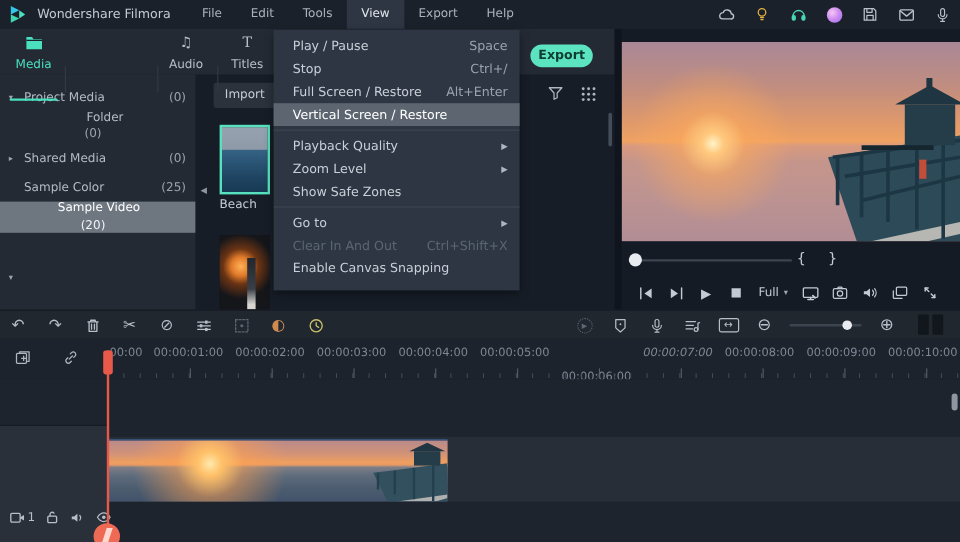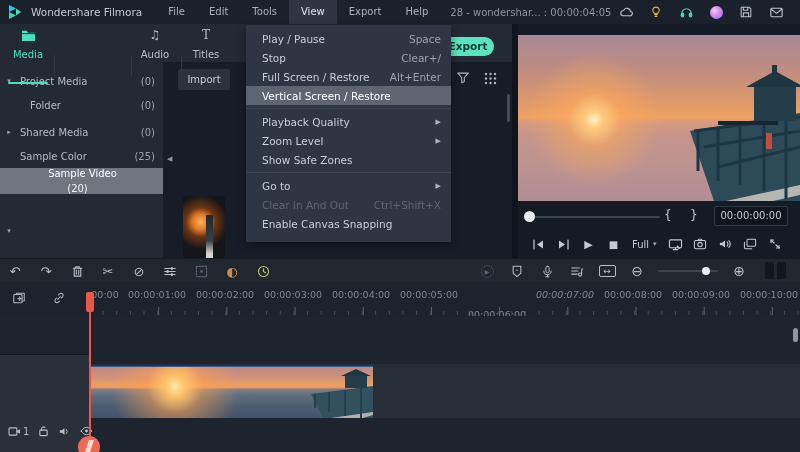--- a/index.html
+++ b/index.html
@@ -60,21 +60,21 @@
   .thumb .cap { margin-top:3px; color:#c6cdd6; font-size:10px; }
   .img-beach { background:linear-gradient(180deg,#96a2b0 0%,#8e9aa8 34%,#356283 36%,#2a5474 55%,#1f4461 78%,#183a54 100%); }
   .img-light { background:
       radial-gradient(circle at 42% 42%, #ffb257 0%, #e07a2a 18%, #6b3414 34%, #15161a 62%),
       #101218; position:relative; overflow:hidden; }
   .img-light:after { content:""; position:absolute; left:55%; top:30%; width:7px; height:70%;
     background:linear-gradient(180deg,#23262c 0%, #3a3f47 60%, #d8d5cf 90%); }
 
   
   .dropdown { position:absolute; left:228px; top:25px; width:205px; height:217px; background:#2d3642;
-    z-index:60; box-shadow:0 3px 8px rgba(0,0,0,.45); padding-top:4px; font-size:10.5px;margin-left:18px; }
+    z-index:60; box-shadow:0 3px 8px rgba(0,0,0,.45); padding-top:4px; font-size:10.5px; }
   .dd-item { height:19px; display:flex; align-items:center; padding:0 10px 0 16px; color:#c8cfd8; }
   .dd-item .sc { margin-left:auto; color:#99a2ad; }
   .dd-item .sub { margin-left:auto; color:#aeb6c0; font-size:7px; }
   .dd-item.hl { background:#5d6670; color:#ffffff; }
   .dd-item.dis, .dd-item.dis .sc { color:#5c6672; }
   .dd-sep { height:1px; background:#3c4550; margin:3px 0; }
 
   
   .video { position:absolute; left:518px; top:35px; width:282px; height:166px; overflow:hidden;
     background:
@@ -155,21 +155,20 @@
     </span>
     <span class="app-title">Wondershare Filmora</span>
     <div class="menus">
       <span class="menu-item">File</span>
       <span class="menu-item">Edit</span>
       <span class="menu-item">Tools</span>
       <span class="menu-item active">View</span>
       <span class="menu-item">Export</span>
       <span class="menu-item">Help</span>
     </div>
-    <span class="doc-title">28 - wondershar... : 00:00:04:05</span>
     <div class="mb-right">
       <span class="mb-ic">
         <svg class="ic" width="15" height="15" viewBox="0 0 16 16">
             <path d="M4.5 11.5a2.8 2.8 0 0 1 .4-5.6 3.8 3.8 0 0 1 7.3 1 2.3 2.3 0 0 1-.6 4.6z"></path>
           </svg>
       </span>
       <span class="mb-ic" style="color:#e3b23e;">
         <svg class="ic" width="14" height="14" viewBox="0 0 16 16">
             <circle cx="8" cy="6" r="3.6"></circle>
             <path d="M6.5 11h3M7 13h2"></path>
@@ -246,21 +245,20 @@
         <rect x="248" y="98" width="6" height="16" fill="#c24d3a"></rect>
       </svg>
     </div>
     <div style="position:absolute; left:0; top:0; width:6px; height:234px; background:#10151d;"></div>
   </div>
   <div class="pv-row1">
     <span class="pv-slider"></span>
     <span class="pv-knob"></span>
     <span class="brace" style="left:152px;">{</span>
     <span class="brace" style="left:178px;">}</span>
-    <span class="timecode">00:00:00:00</span>
   </div>
   <div class="pv-row2">
     <span class="tr-ic" style="margin-left:14px;">
       <svg class="ic" width="13" height="11" viewBox="0 0 13 11">
           <path d="M2 1v9"></path>
           <path d="M11 1.5 5 5.5l6 4z" fill="currentColor" stroke="none"></path>
         </svg>
     </span>
     <span class="tr-ic">
       <svg class="ic" width="13" height="11" viewBox="0 0 13 11">
@@ -307,21 +305,21 @@
         </svg>
     </span>
   </div>
 
   <div class="sidebar">
     <div class="side-row" style="top:7px;">
       <span class="tri">▾</span>
       <span class="lbl">Project Media</span>
       <span class="cnt">(0)</span>
     </div>
-    <div class="side-row" style="top:31px;">
+    <div class="side-row" style="top:31px;flex-direction:column;">
       <span class="tri"></span>
       <span class="lbl" style="padding-left:12px;">Folder</span>
       <span class="cnt">(0)</span>
     </div>
     <div class="side-row" style="top:58px;">
       <span class="tri">▸</span>
       <span class="lbl">Shared Media</span>
       <span class="cnt">(0)</span>
     </div>
     <div class="side-row" style="top:82px;">
@@ -369,33 +367,37 @@
           <circle cx="11" cy="2" r="1.2"></circle>
           <circle cx="2" cy="6.5" r="1.2"></circle>
           <circle cx="6.5" cy="6.5" r="1.2"></circle>
           <circle cx="11" cy="6.5" r="1.2"></circle>
           <circle cx="2" cy="11" r="1.2"></circle>
           <circle cx="6.5" cy="11" r="1.2"></circle>
           <circle cx="11" cy="11" r="1.2"></circle>
         </svg>
     </span>
     <span class="mp-scroll"></span>
+    <div class="thumb sel" style="top:42px;">
+      <div class="img img-beach"></div>
+      <div class="cap">Beach</div>
+    </div>
     <div class="thumb" style="top:134px;">
       <div class="img img-light" style="height:62px;"></div>
     </div>
   </div>
 
   <div class="dropdown">
     <div class="dd-item">
       <span>Play / Pause</span>
       <span class="sc">Space</span>
     </div>
     <div class="dd-item">
       <span>Stop</span>
-      <span class="sc">Clear+/</span>
+      <span class="sc">Ctrl+/</span>
     </div>
     <div class="dd-item">
       <span>Full Screen / Restore</span>
       <span class="sc">Alt+Enter</span>
     </div>
     <div class="dd-item hl">
       <span>Vertical Screen / Restore</span>
     </div>
     <div class="dd-sep"></div>
     <div class="dd-item">

